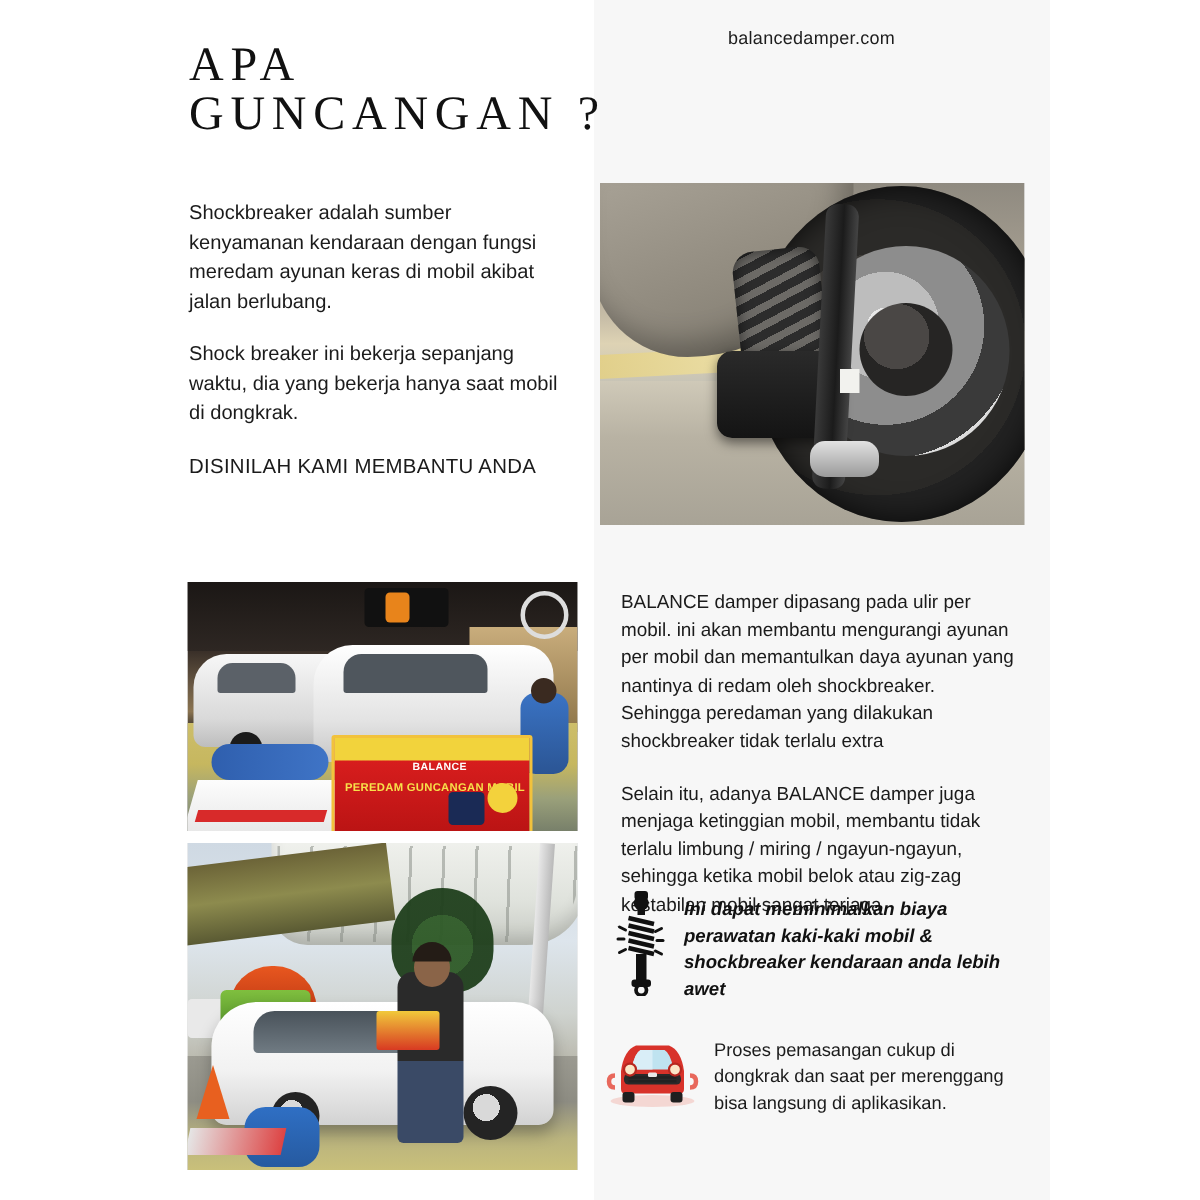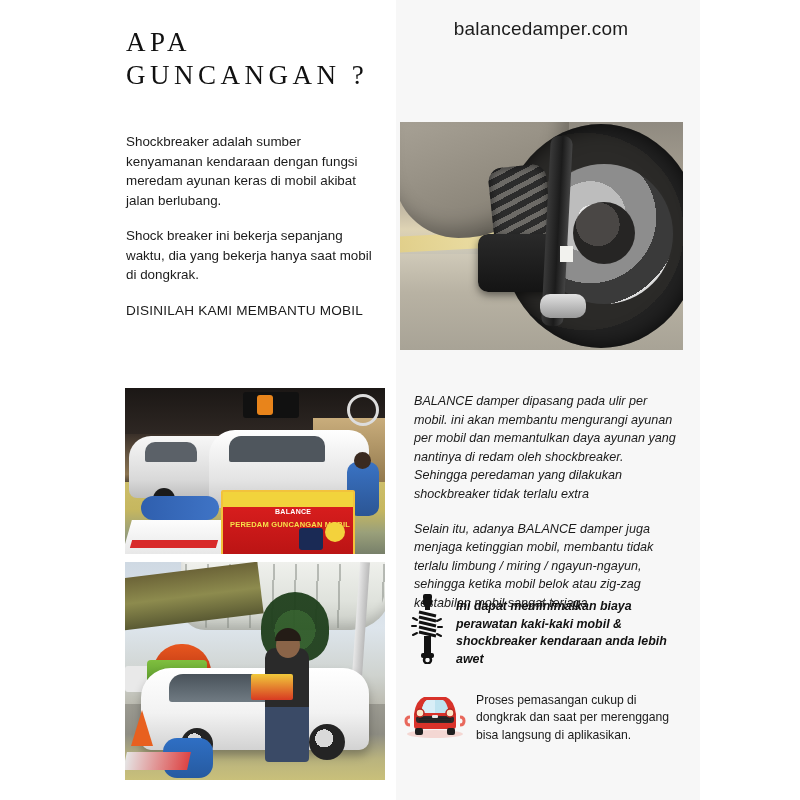--- a/index.html
+++ b/index.html
@@ -13,28 +13,28 @@
 
   
   .right-panel{
     position:absolute;left:396px;top:0;width:304px;height:800px;
     background:#f7f7f7;
   }
 
   .site-url{
     position:absolute;left:396px;top:18px;width:290px;
     text-align:center;
-    font-size:19px;color:#1d1d1d;letter-spacing:.2px;
+    font-size:12px;color:#1d1d1d;letter-spacing:.2px;
   }
 
   
   .headline{
     position:absolute;left:126px;top:26px;width:265px;
     font-family:"Liberation Serif", serif;
-    font-size:27px;line-height:33px;
+    font-size:32px;line-height:33px;
     letter-spacing:4.5px;
     color:#111;
     font-weight:400;
   }
   .headline div{white-space:nowrap;}
 
   
   .left-copy{
     position:absolute;left:126px;top:132px;width:262px;
     font-size:13.4px;line-height:19.5px;color:#1b1b1b;
@@ -154,21 +154,21 @@
   .man-held{position:absolute;left:126px;top:112px;width:42px;height:26px;background:linear-gradient(180deg,#f1c93b,#d83a22);border-radius:2px;}
   .man-crouch{position:absolute;left:38px;top:176px;width:50px;height:40px;border-radius:14px;
     background:linear-gradient(180deg,#2f6fc4,#265aa0);}
   .man-mat{position:absolute;left:0;bottom:10px;width:64px;height:18px;background:linear-gradient(90deg,#e5e5e5,#d44);transform:skewX(-12deg);}
 
   
   .right-copy{
     position:absolute;left:414px;top:392px;width:262px;
     font-size:12.6px;line-height:18.6px;color:#1b1b1b;
   }
-  .right-copy p{margin:0 0 16px 0;font-style:italic;}
+  .right-copy p{margin:0 0 16px 0;}
 
   
   .note-shock{position:absolute;left:408px;top:592px;width:272px;display:flex;gap:10px;justify-content:center;}
   .shock-icon{width:38px;flex:0 0 38px;position:relative;height:72px;}
   .note-shock-text{
     font-size:12.4px;line-height:17.5px;font-weight:bold;font-style:italic;color:#111;
     padding-top:6px;
   }
 
   
@@ -186,21 +186,21 @@
   <div class="site-url">balancedamper.com</div>
 
   <div class="headline">
     <div>APA</div>
     <div>GUNCANGAN ?</div>
   </div>
 
   <div class="left-copy">
     <p>Shockbreaker adalah sumber kenyamanan kendaraan dengan fungsi meredam ayunan keras di mobil akibat jalan berlubang.</p>
     <p>Shock breaker ini bekerja sepanjang waktu, dia yang bekerja hanya saat  mobil di dongkrak.</p>
-    <p class="cta">DISINILAH KAMI MEMBANTU MOBIL</p>
+    <p class="cta">DISINILAH KAMI MEMBANTU ANDA</p>
   </div>
 
   <div class="photo photo-suspension">
     <div class="susp-sky"></div>
     <div class="susp-floor"></div>
     <div class="susp-yellowline"></div>
     <div class="susp-body"></div>
     <div class="susp-tire"></div>
     <div class="susp-rim"></div>
     <div class="susp-hub"></div>

